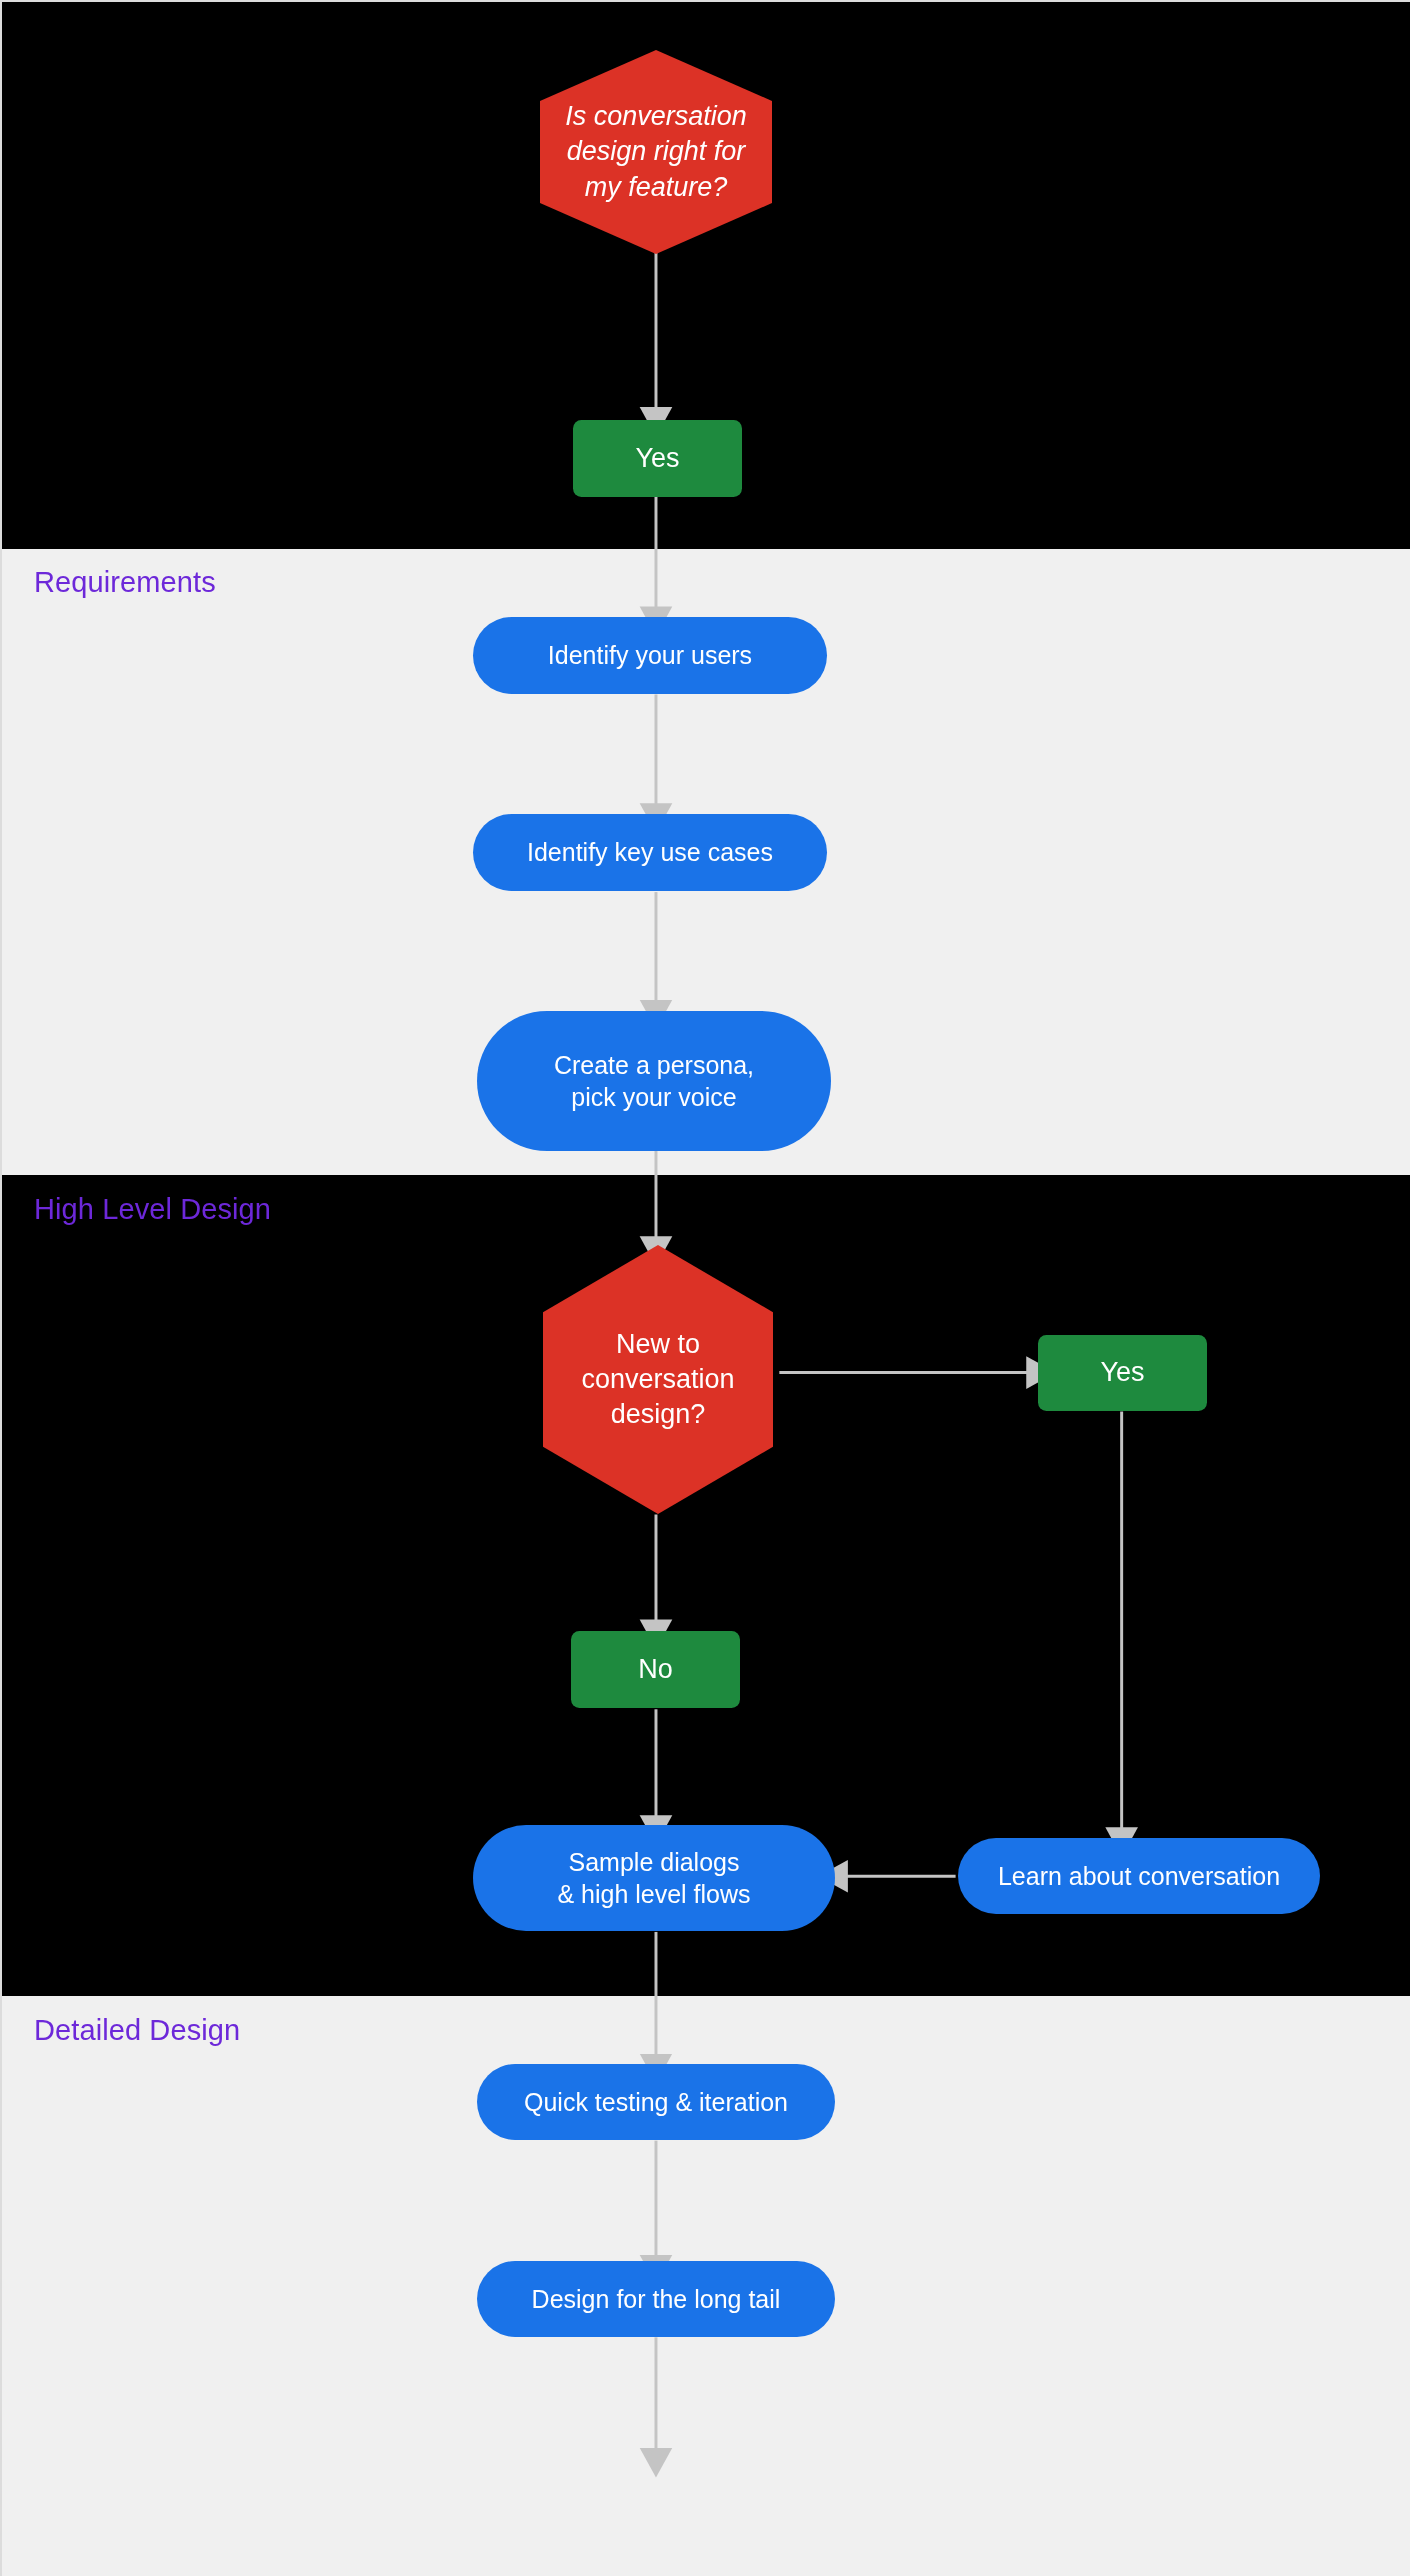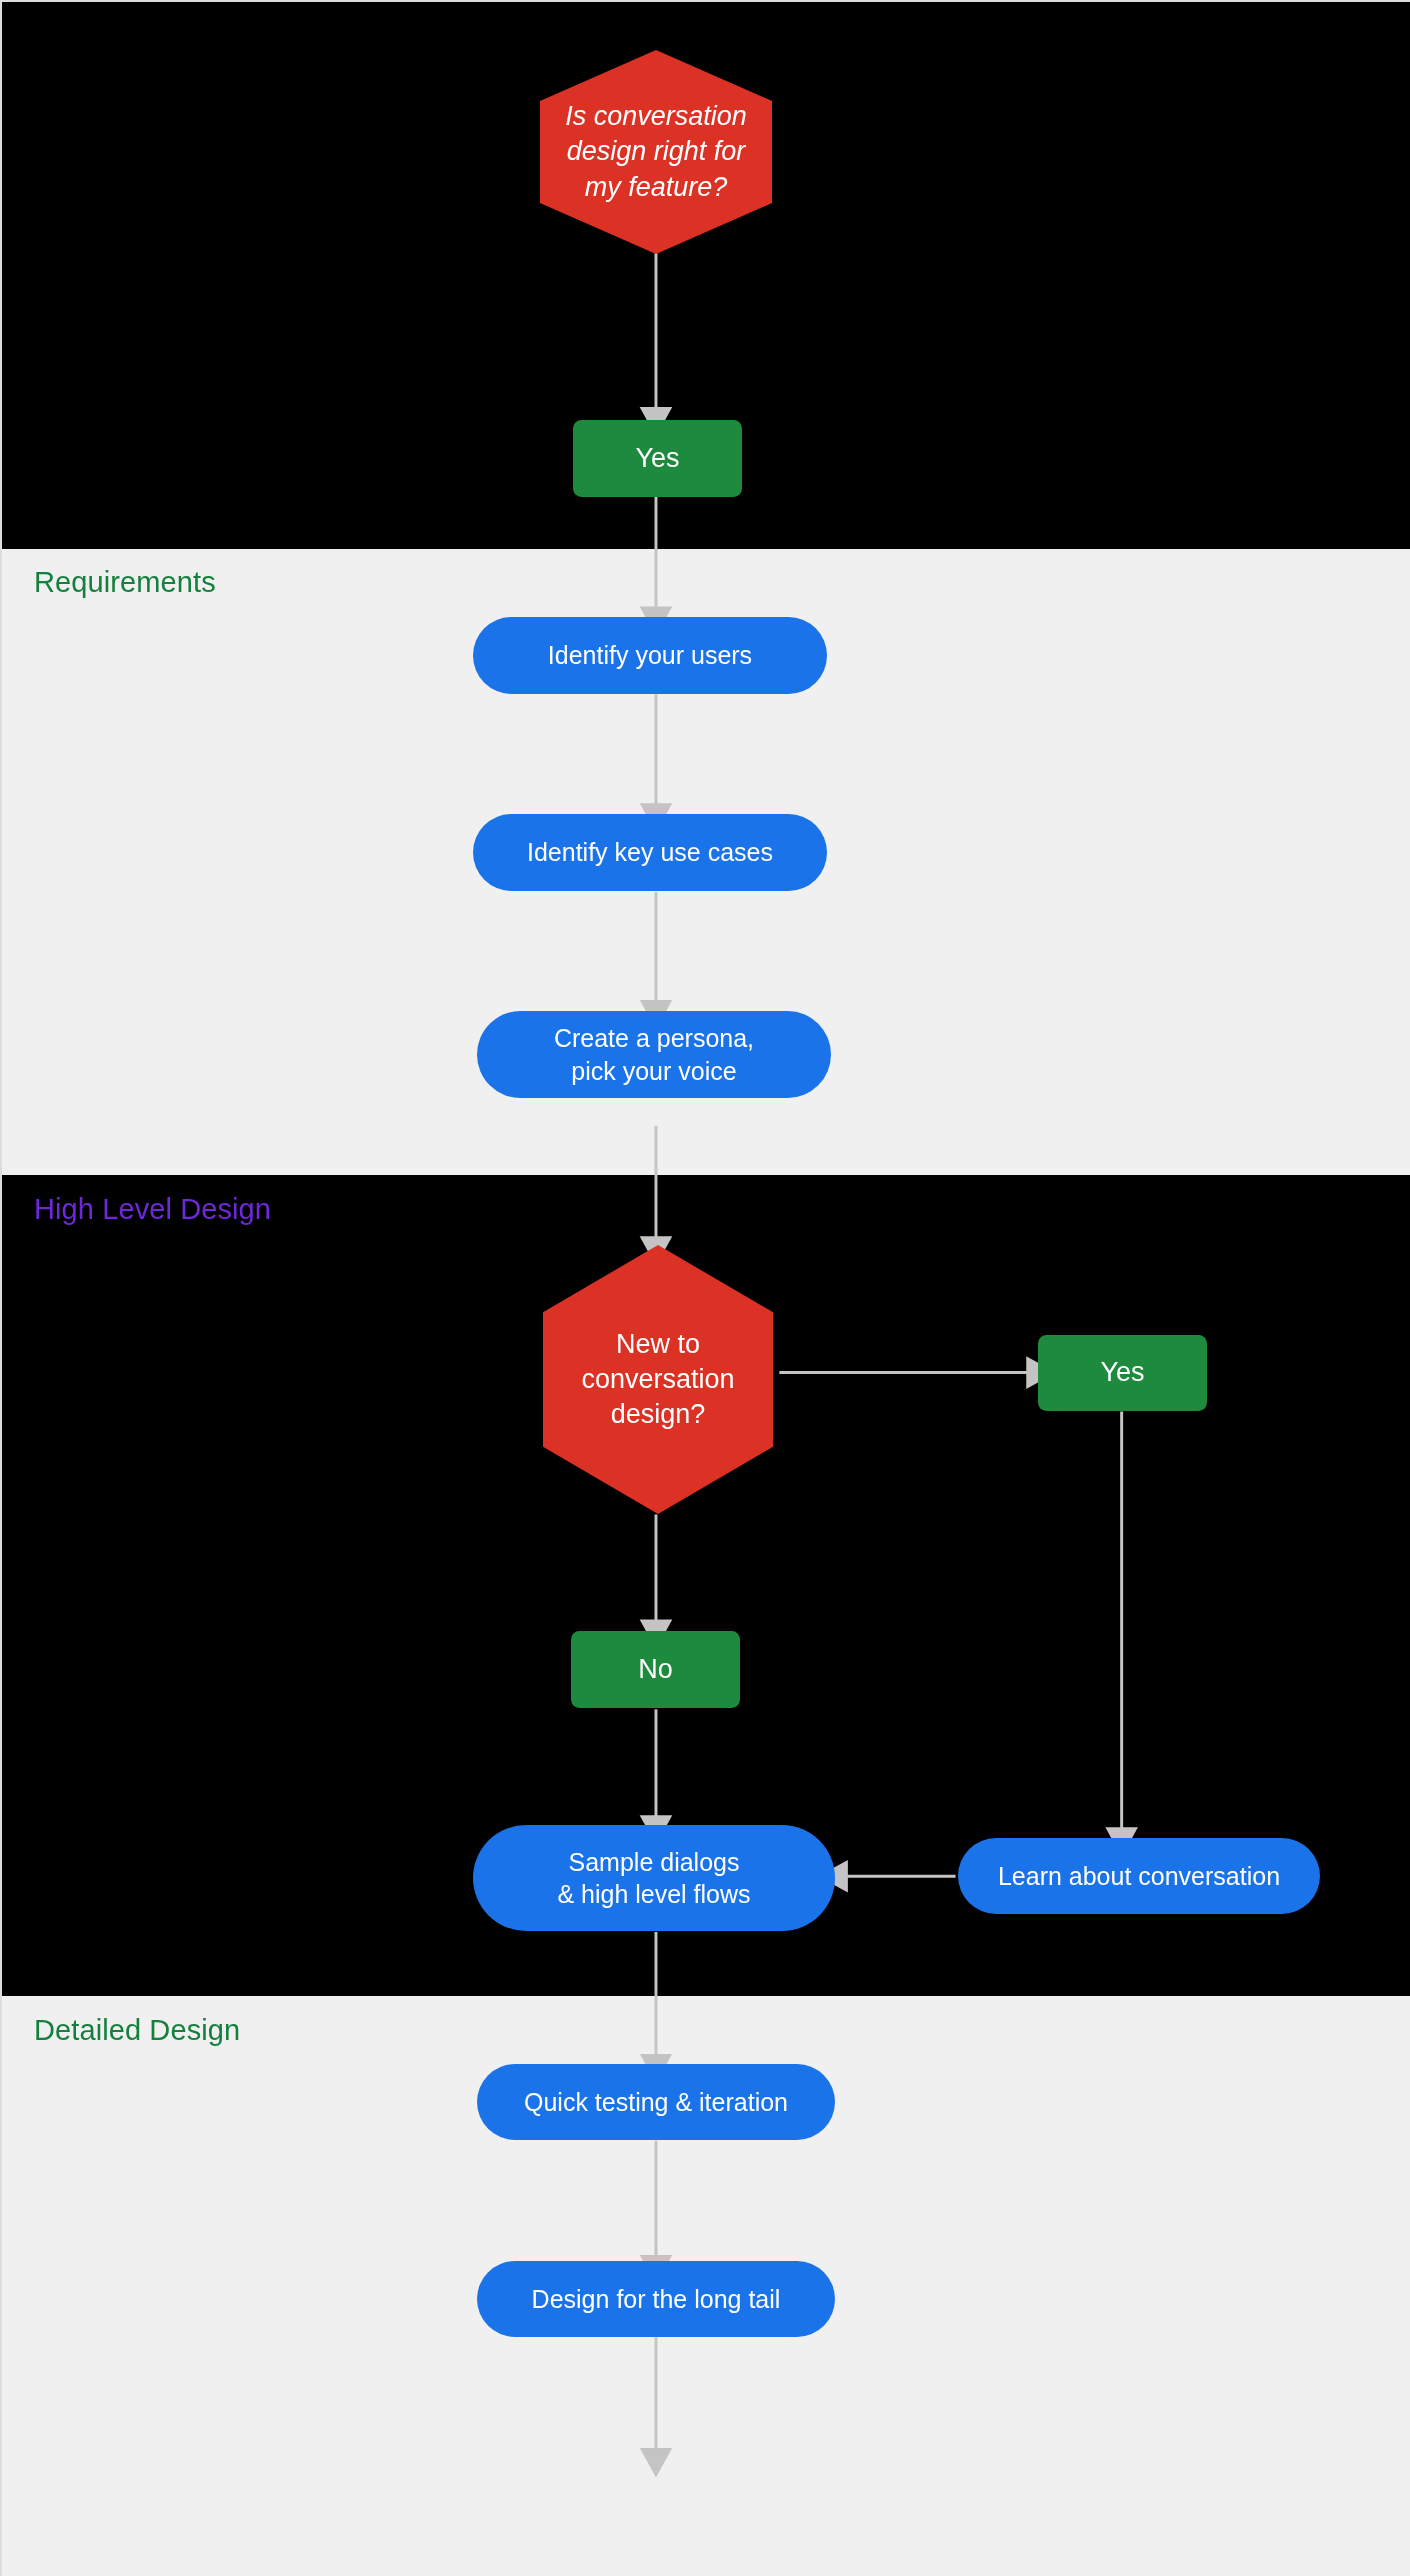--- a/index.html
+++ b/index.html
@@ -32,21 +32,21 @@
   .band-dark { background: #000000; }
   .band-light { background: #f0f0f0; }
 
   .band-label {
     position: absolute;
     left: 32px;
     font-size: 29px;
     letter-spacing: 0.1px;
     white-space: nowrap;
   }
-  .label-on-light { color: #15803d; }
+  .label-on-light { color: #6d28d9; }
   
   .label-on-dark { color: #6d28d9; }
 
   
   #connectors {
     position: absolute;
     left: 0;
     top: 0;
     width: 1410px;
     height: 2576px;
@@ -152,21 +152,21 @@
   </div>
 
   <div class="node node-pill" style="left:471px; top:615px; width:354px; height:77px;">
     <span>Identify your users</span>
   </div>
 
   <div class="node node-pill" style="left:471px; top:812px; width:354px; height:77px;">
     <span>Identify key use cases</span>
   </div>
 
-  <div class="node node-pill" style="left:475px; top:1009px; width:354px; height:87px;">
+  <div class="node node-pill" style="left:475px; top:1009px; width:354px; height:140px;">
     <span>Create a persona,<br>pick your voice</span>
   </div>
 
   <div class="node node-hex" style="left:541px; top:1243px; width:230px; height:269px;">
     <span class="hex-text">New to<br>conversation<br>design?</span>
   </div>
 
   <div class="node node-rect" style="left:1036px; top:1333px; width:169px; height:76px;">
     <span>Yes</span>
   </div>

